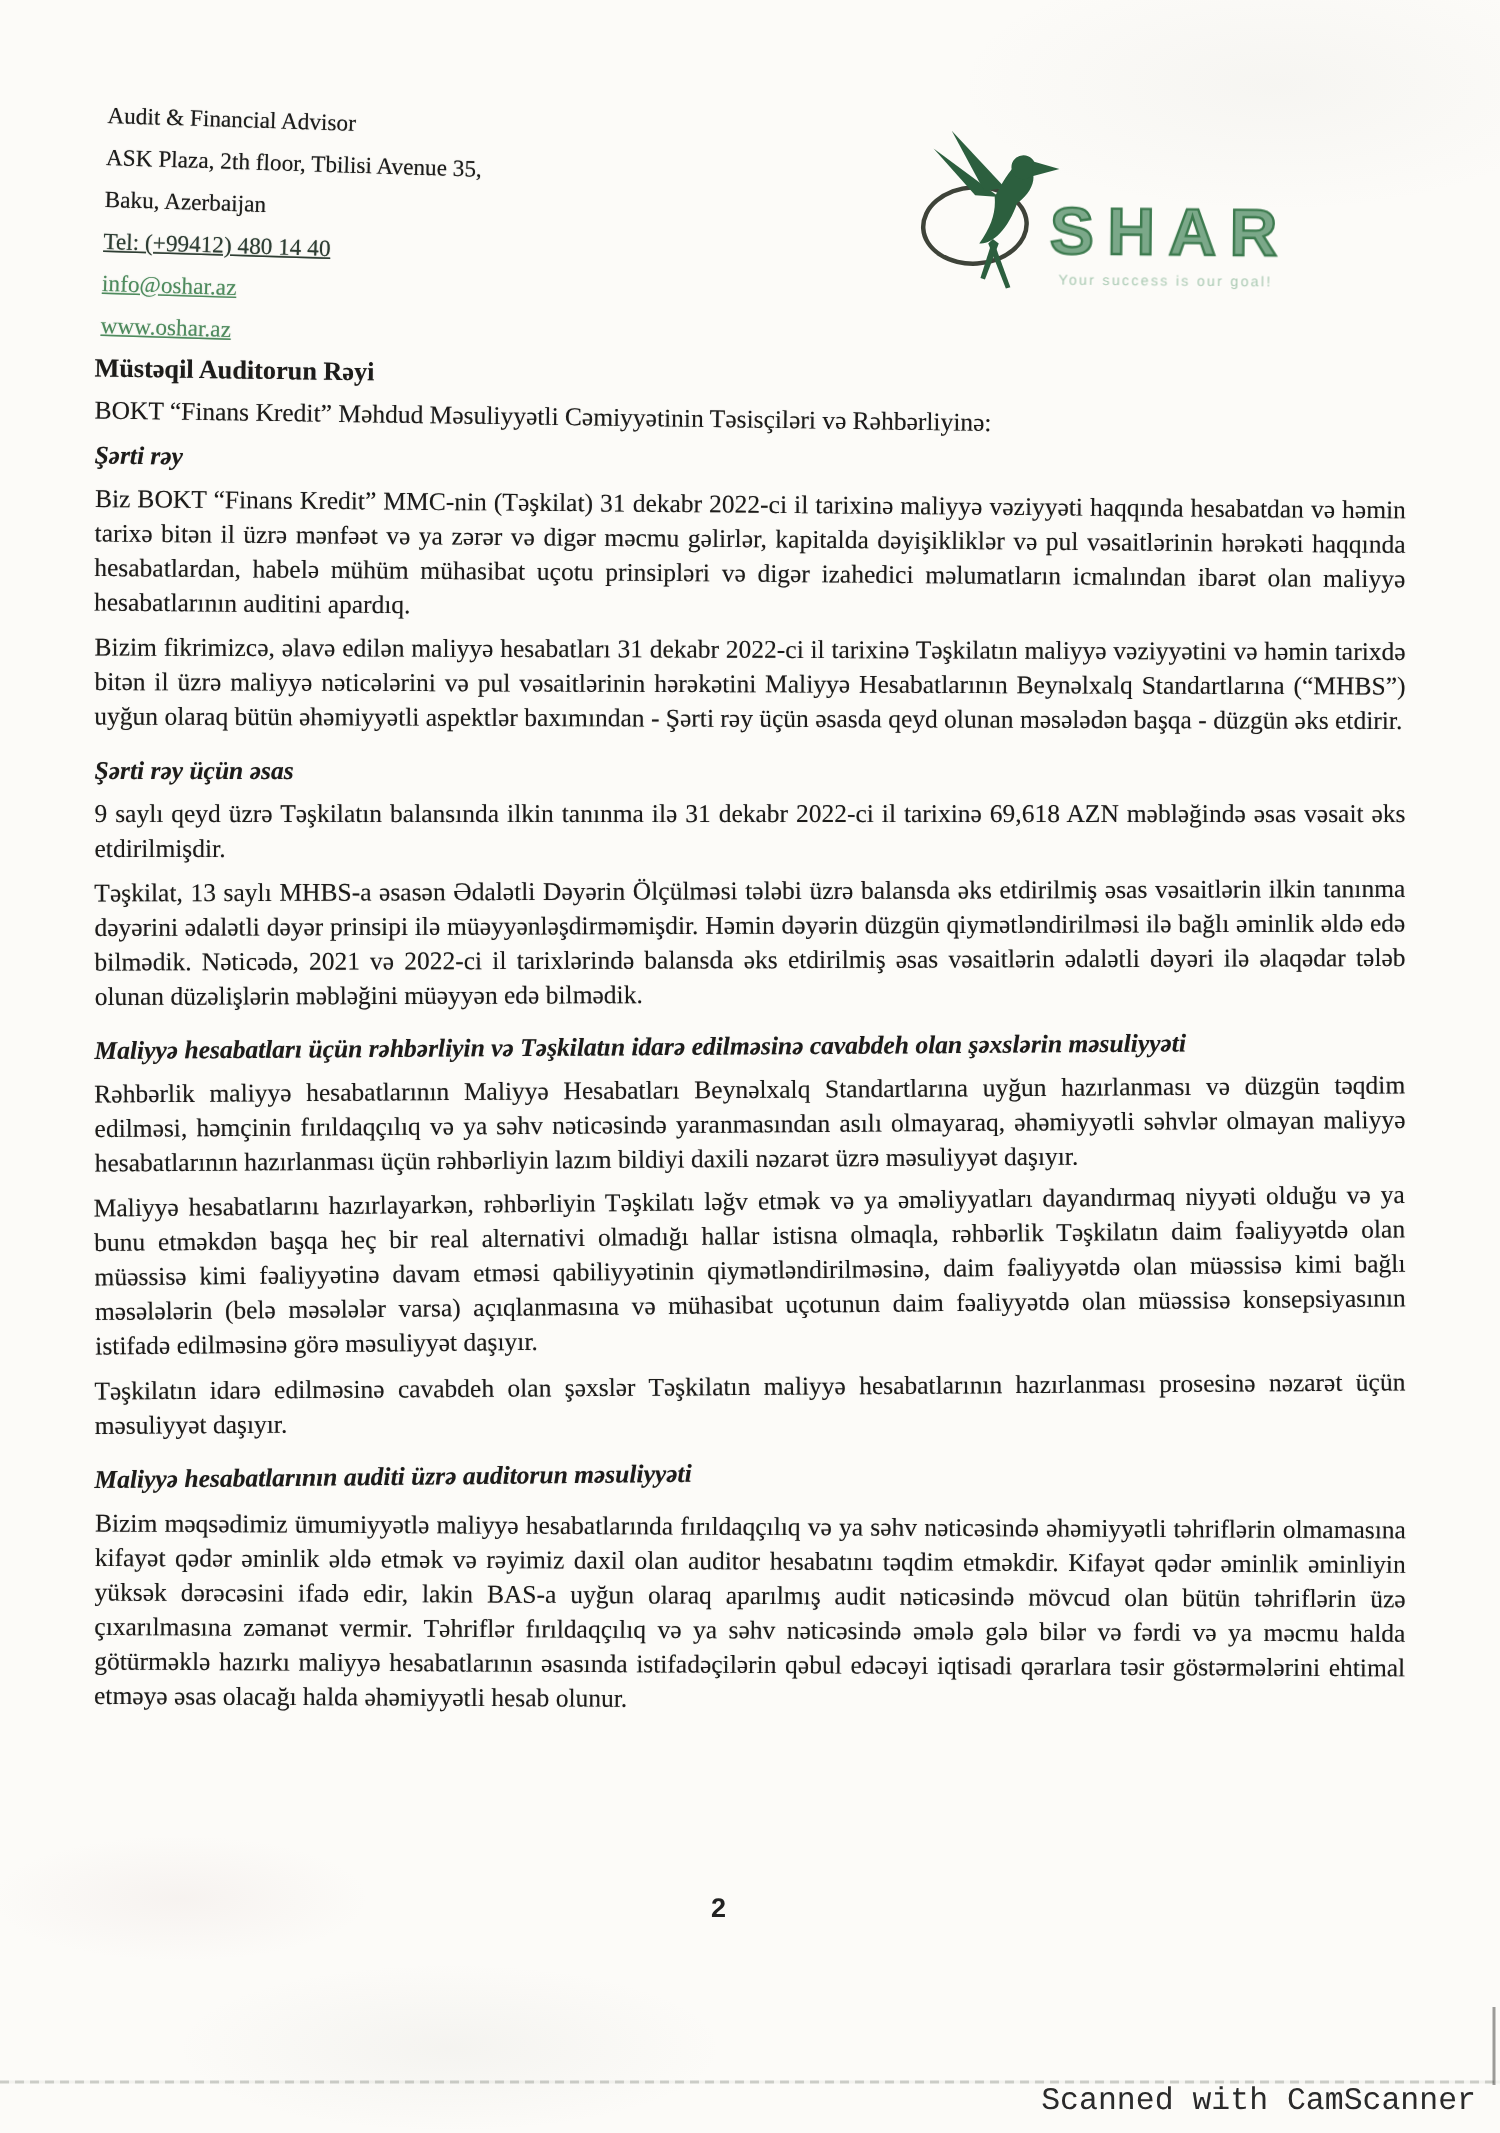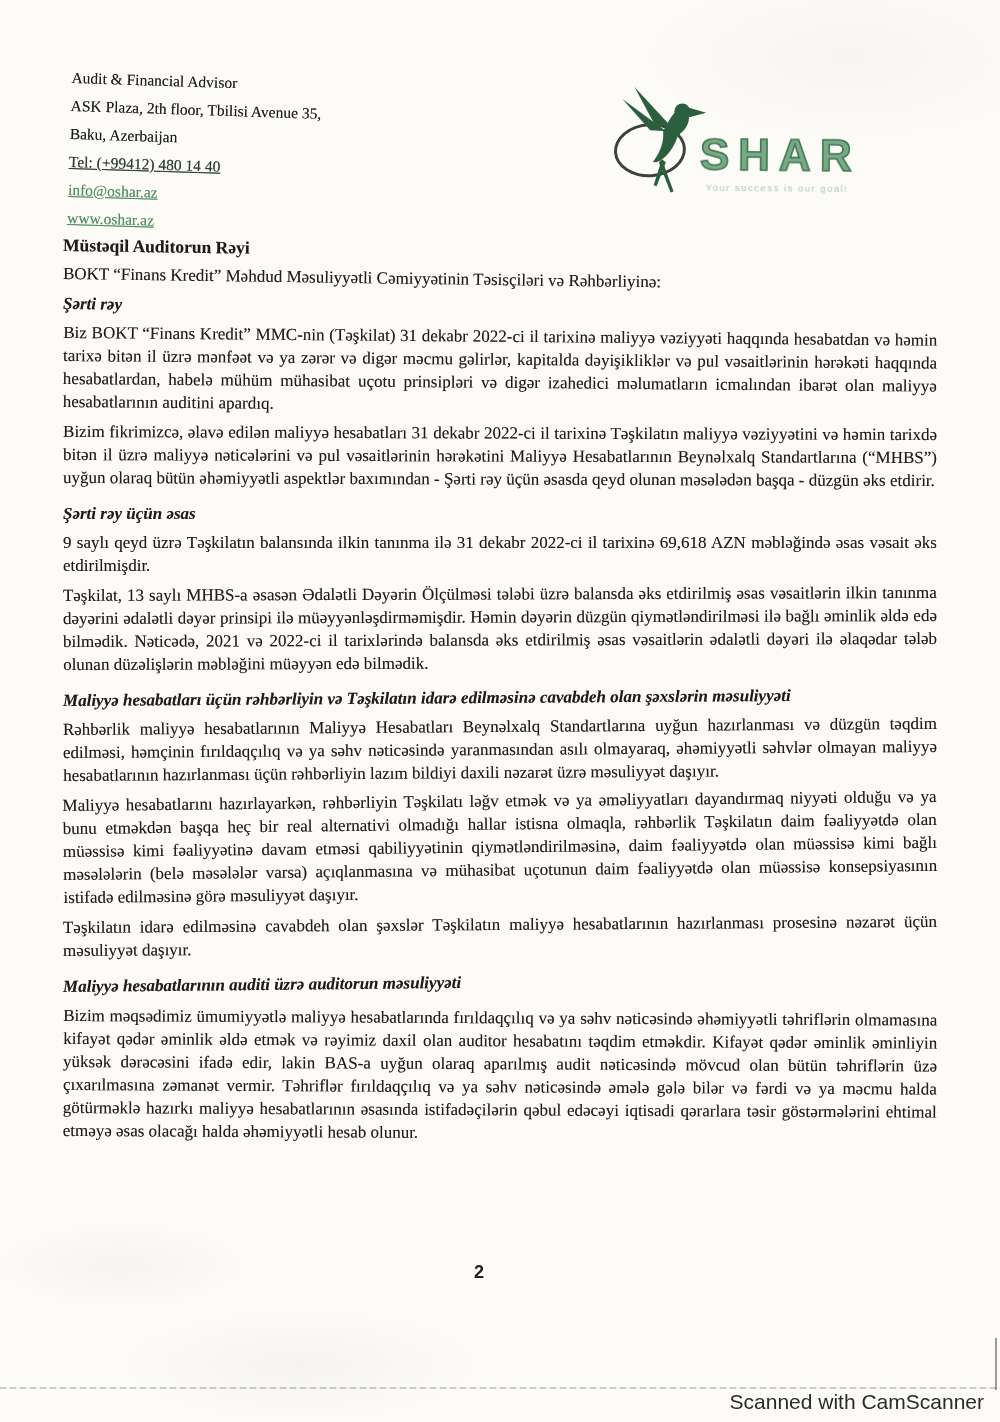--- a/index.html
+++ b/index.html
@@ -103,21 +103,21 @@
     background: repeating-linear-gradient(90deg,
       rgba(85,92,80,0.45) 0 6px, rgba(130,135,120,0.12) 6px 10px);
     opacity: 0.65;
   }
   .scan-edge-right {
     position: absolute; right: 3px; top: 1338px; width: 2px; height: 52px;
     background: rgba(60,60,55,0.5);
   }
   .footer {
     position: absolute; right: 16px; top: 1390px;
-    font-family: Liberation Sans, sans-serif;
+    font-family: Liberation Mono, monospace;
     font-size: 21px; color: #2a2a2a;
   }
 </style>
 </head>
 <body>
 
 <div class="page">
 
   <header class="letterhead">
     <div class="lh-line">Audit &amp; Financial Advisor</div>

